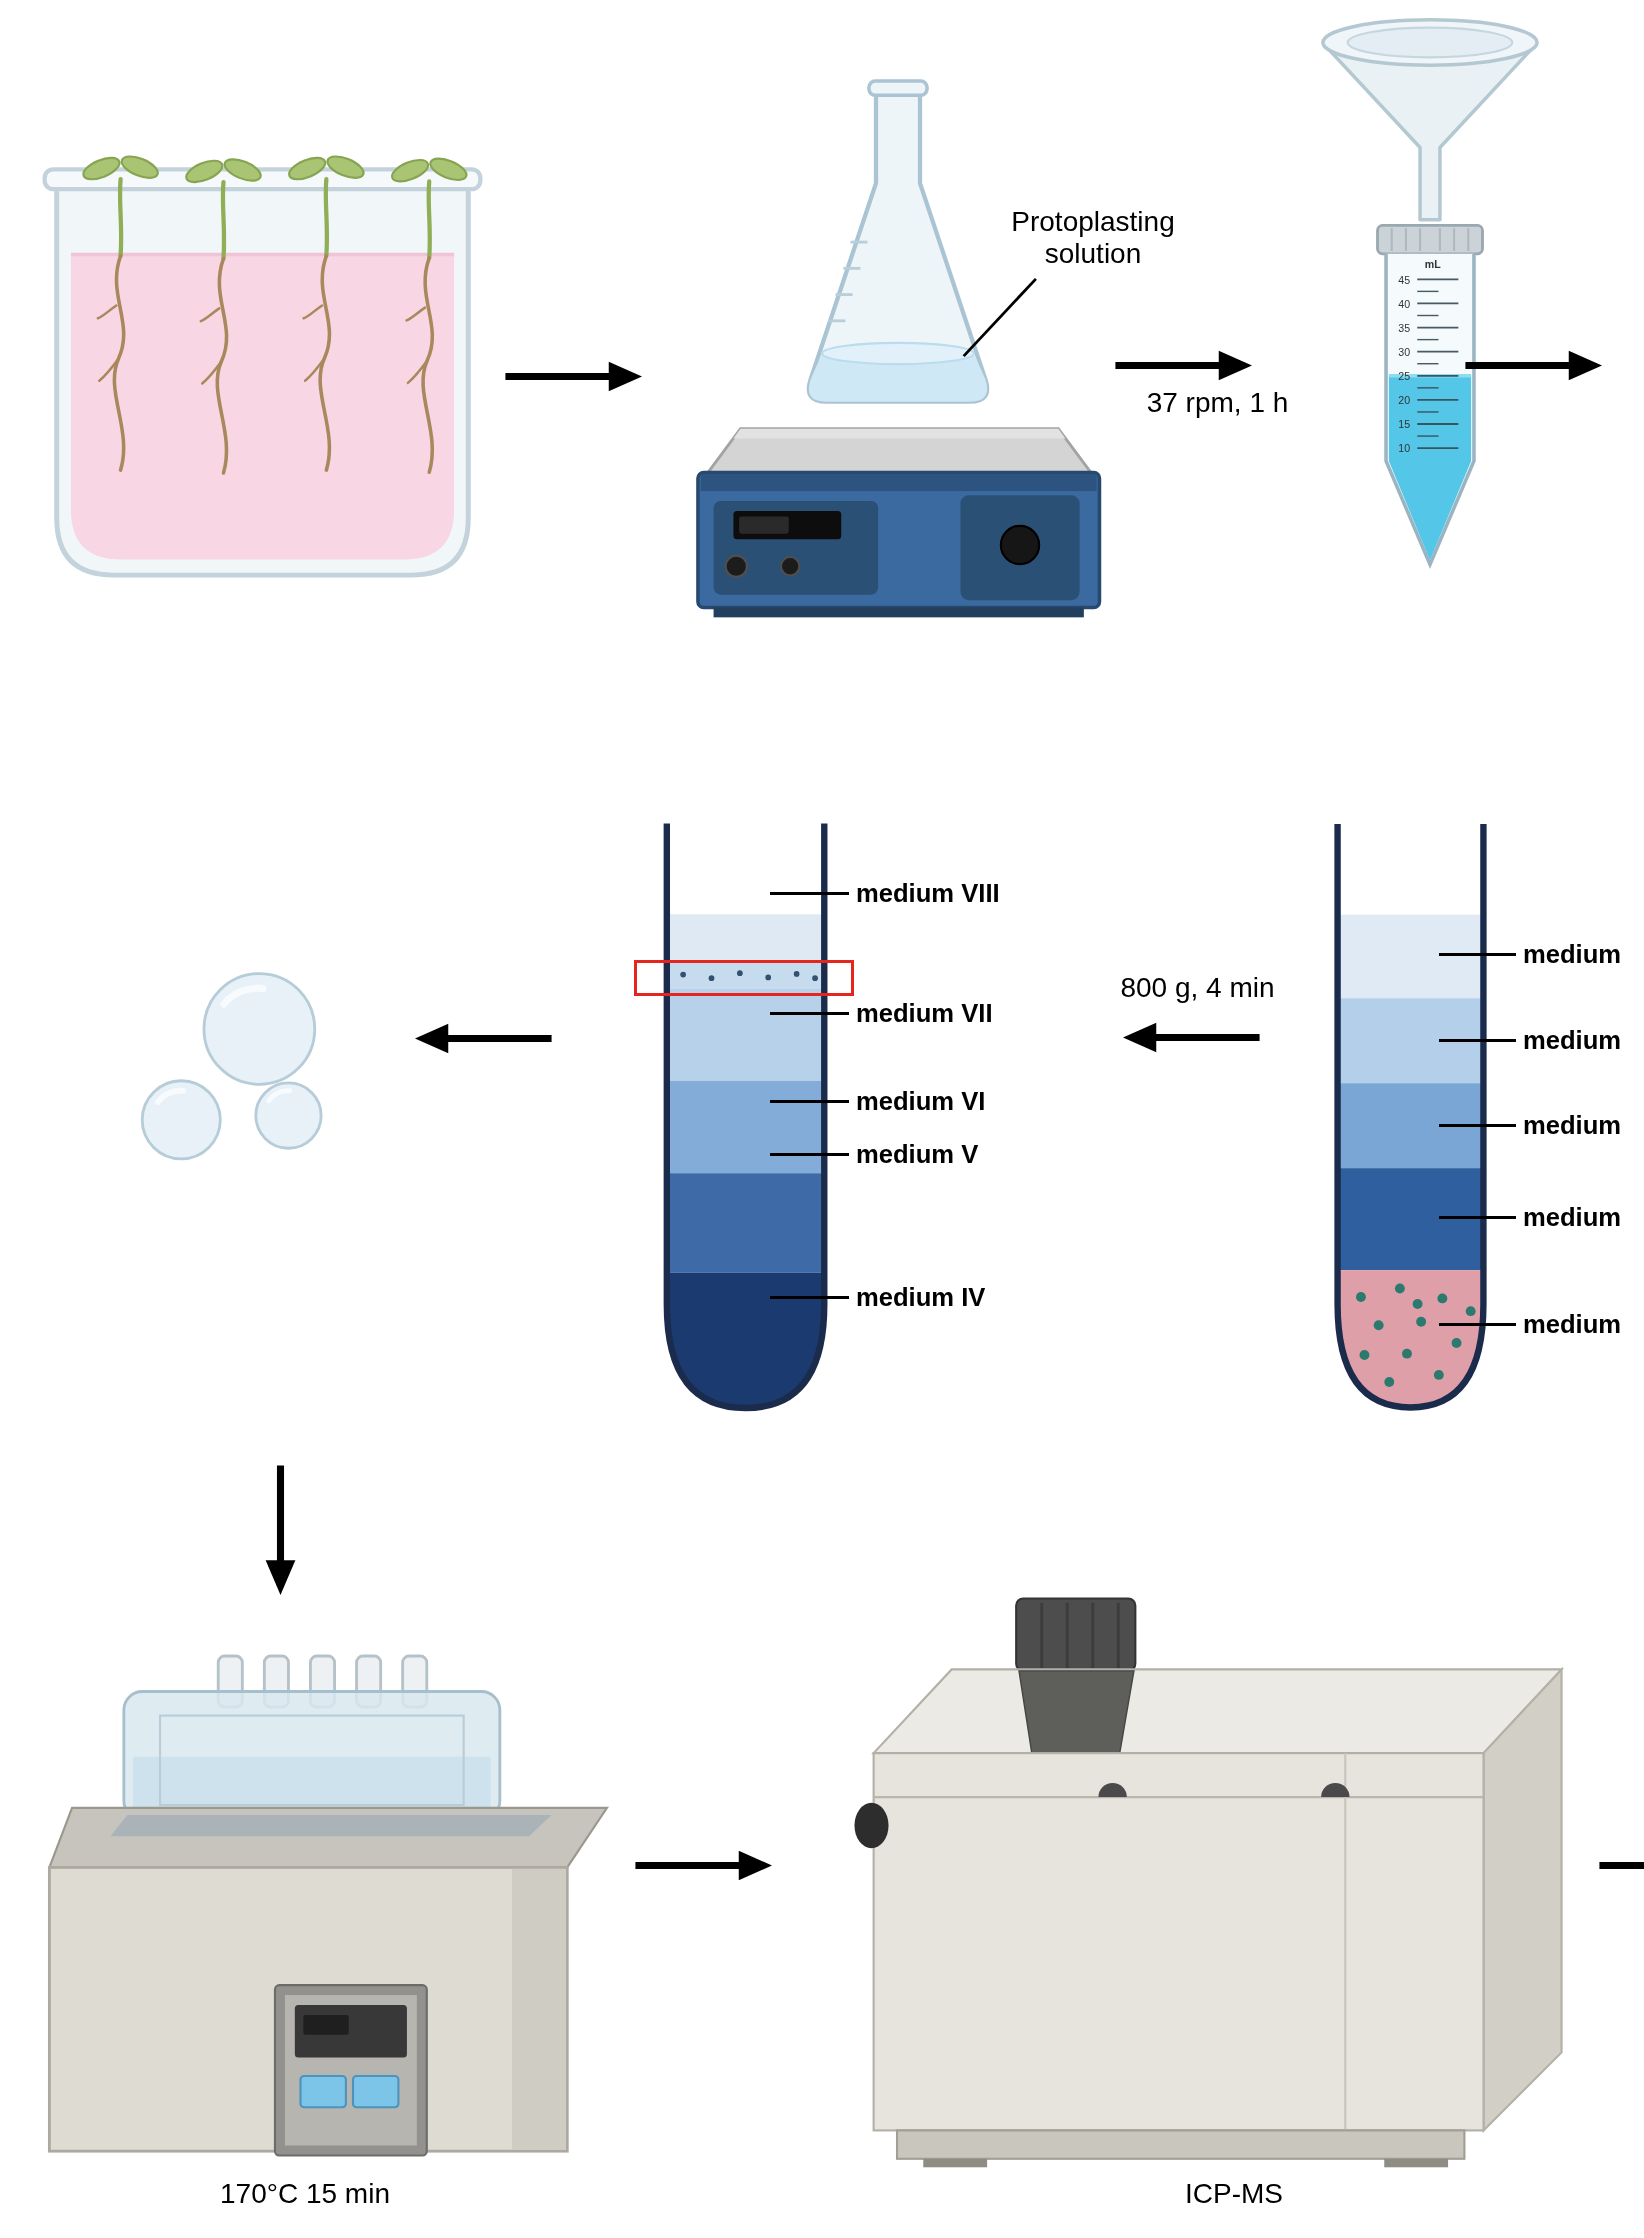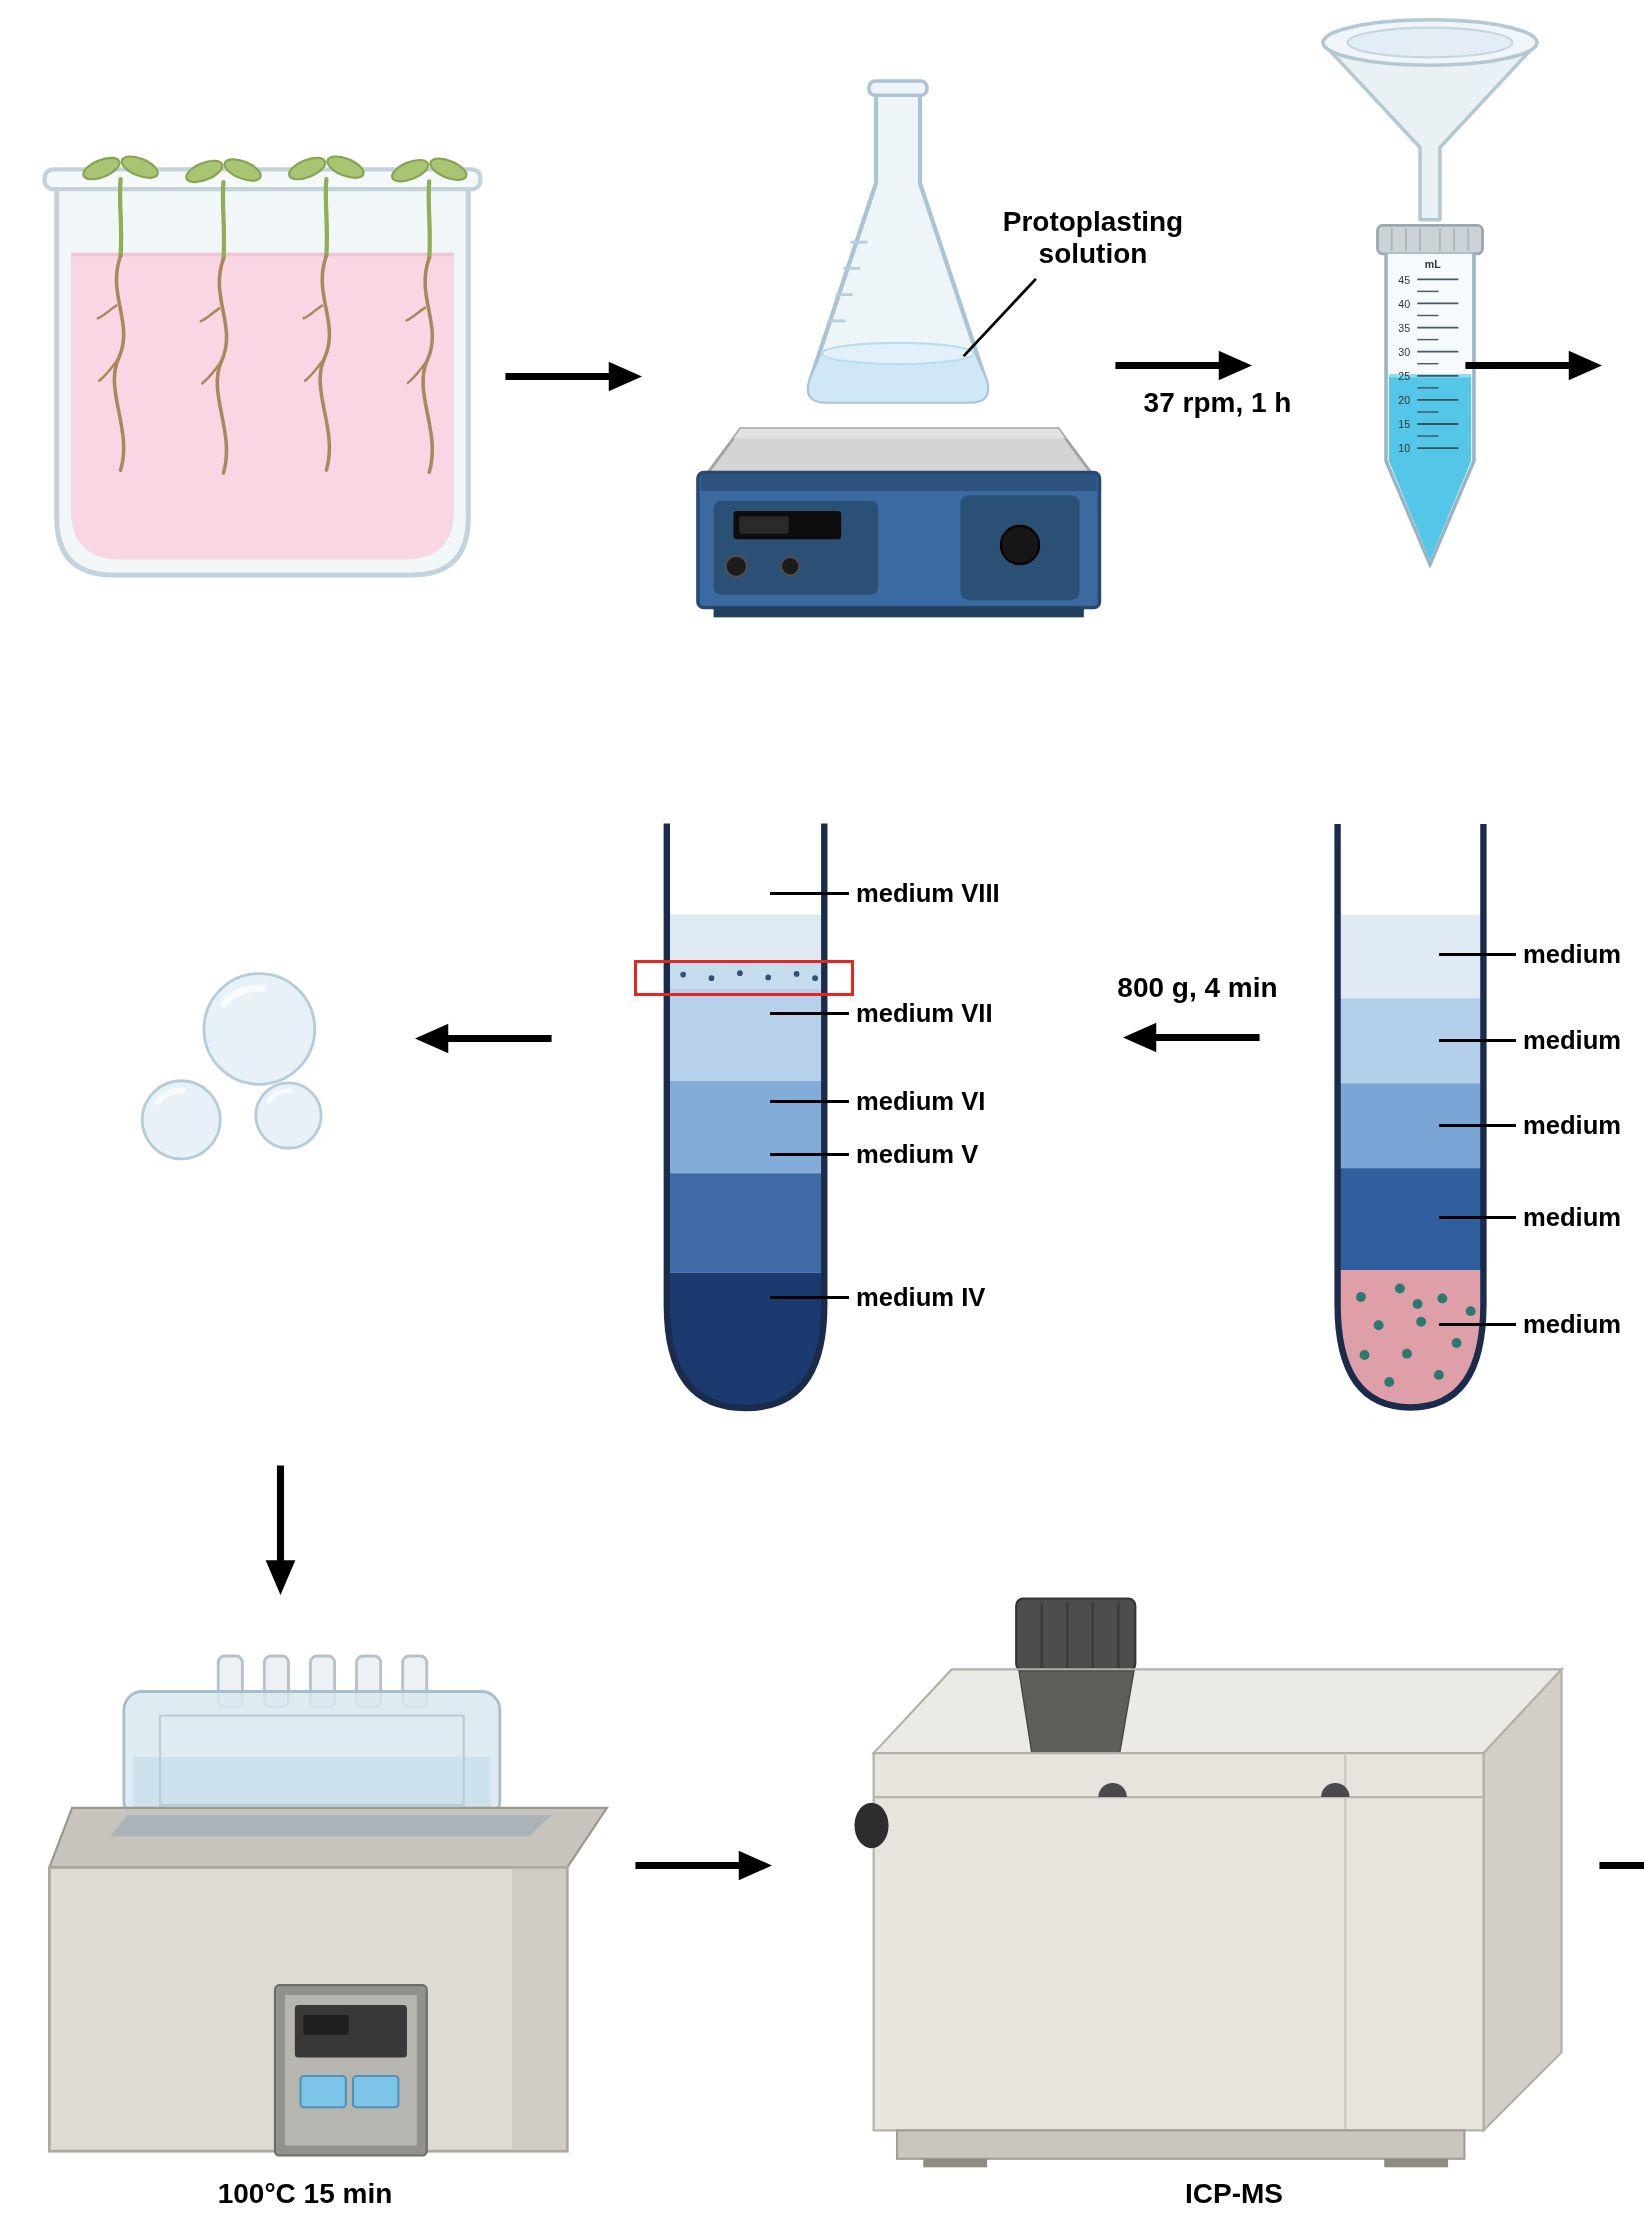--- a/index.html
+++ b/index.html
@@ -2,21 +2,21 @@
 <html style="font-size:11.4px"><head>
 <meta charset="utf-8">
 <style>
   html,body{margin:0;padding:0;background:#fff;}
   .canvas{
     position:relative;width:1645px;height:2239px;background:#ffffff;
     overflow:hidden;font-family:"Liberation Sans",sans-serif;color:#000;
   }
   .abs{position:absolute;}
   .caption{
-    position:absolute;font-weight:bold;font-size:28px;line-height:1.15;
+    position:absolute;font-weight:normal;font-size:28px;line-height:1.15;
     text-align:center;white-space:pre-line;
   }
   .medium-label{
     position:absolute;display:flex;align-items:center;gap:7px;
     font-weight:bold;font-size:25.6px;white-space:nowrap;
   }
   .medium-label .tick{width:79px;height:3.5px;background:#000;flex:0 0 auto;}
   .medium-label.right .tick{width:77px;}
   .highlight-box{
     position:absolute;left:634px;top:960px;width:214px;height:30px;
@@ -289,21 +289,21 @@
     <rect x="692" y="308" width="76" height="396" fill="#cfccc4"></rect>
     <g>
       <rect x="358" y="472" width="214" height="240" rx="6" fill="#93918d" stroke="#6e6c68" stroke-width="3"></rect>
       <rect x="372" y="486" width="186" height="212" fill="#b7b5b0"></rect>
       <rect x="386" y="500" width="158" height="74" rx="5" fill="#383838"></rect>
       <rect x="398" y="514" width="64" height="28" rx="3" fill="#1f1f1f"></rect>
       <rect x="394" y="600" width="64" height="44" rx="5" fill="#7cc4e8" stroke="#4e93bb" stroke-width="3"></rect>
       <rect x="468" y="600" width="64" height="44" rx="5" fill="#7cc4e8" stroke="#4e93bb" stroke-width="3"></rect>
     </g>
   </svg>
-  <div class="caption" style="left:92px;top:2178px;width:426px">100°C 15 min</div>
+  <div class="caption" style="left:92px;top:2178px;width:426px">170°C 15 min</div>
 
   <svg class="abs" style="left:634px;top:1849px" width="138" height="33" viewBox="0 0 195 46">
     <line x1="2" y1="23" x2="152" y2="23" stroke="#000" stroke-width="10"></line>
     <polygon points="148,2 195,23 148,44" fill="#000"></polygon>
   </svg>
 
   <svg class="abs" style="left:806px;top:1590px" width="770" height="578" viewBox="0 0 1085 815">
     <rect x="296" y="12" width="168" height="102" rx="10" fill="#4d4d4d" stroke="#343434" stroke-width="3"></rect>
     <line x1="332" y1="18" x2="332" y2="110" stroke="#3c3c3c" stroke-width="4"></line>
     <line x1="368" y1="18" x2="368" y2="110" stroke="#3c3c3c" stroke-width="4"></line>

